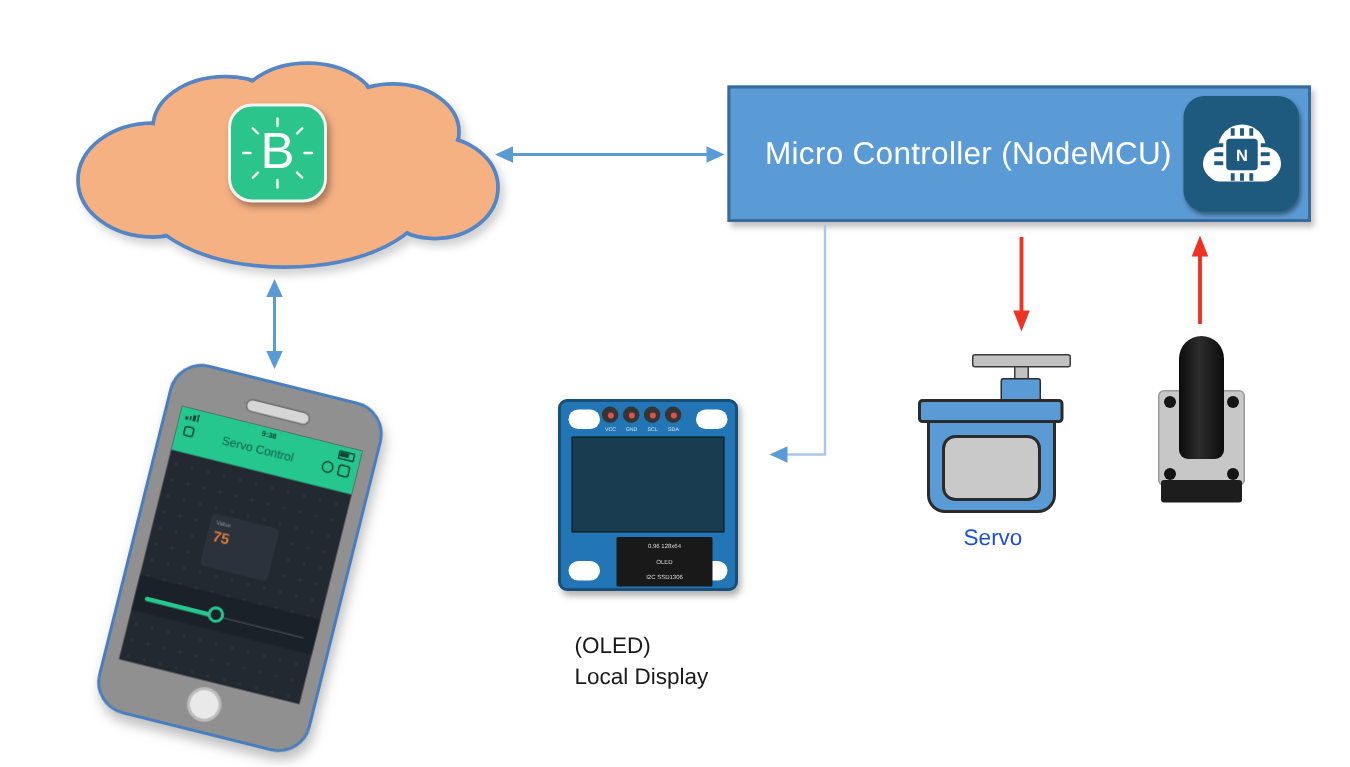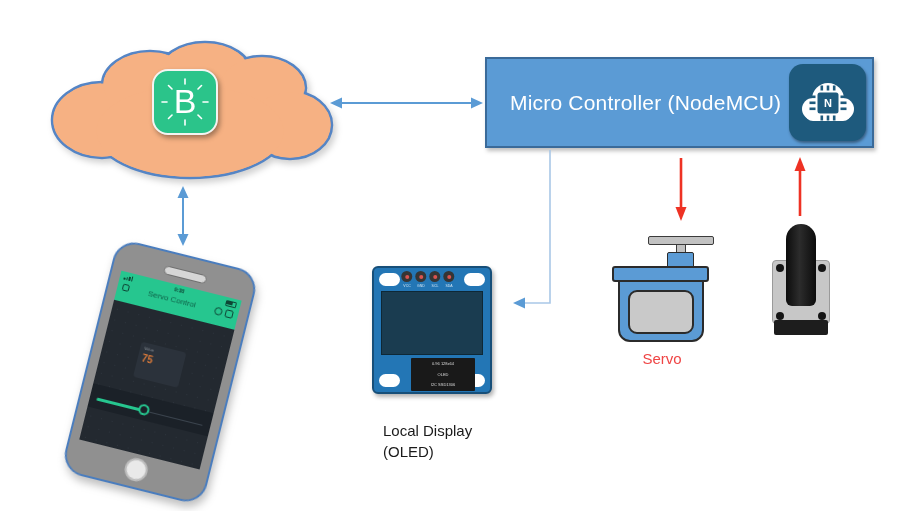--- a/index.html
+++ b/index.html
@@ -85,21 +85,21 @@
   #oled-caption{left:383px;top:420px;width:150px;font-size:15px;color:#1a1a1a;line-height:1.4;}
 
   
   #servo-group{left:610px;top:228px;width:104px;height:150px;}
   #servo-horn{left:38px;top:8px;width:66px;height:9px;background:#C2C2C2;border:1.5px solid #3b3b3b;border-radius:2px;box-sizing:border-box;}
   #servo-neck{left:66px;top:16px;width:10px;height:9px;background:#C2C2C2;border:1.5px solid #3b3b3b;box-sizing:border-box;}
   #servo-mount{left:57px;top:24px;width:27px;height:16px;background:#5B9BD5;border:1.5px solid #2b2b2b;border-radius:2px;box-sizing:border-box;}
   #servo-flange{left:2px;top:38px;width:97px;height:16px;background:#5B9BD5;border:2px solid #2b2b2b;border-radius:3px;box-sizing:border-box;}
   #servo-body{left:8px;top:52px;width:86px;height:62px;background:#5B9BD5;border:2px solid #2b2b2b;border-radius:0 0 12px 12px;box-sizing:border-box;}
   #servo-panel{left:18px;top:62px;width:66px;height:44px;background:#C9C9C9;border:2px solid #2b2b2b;border-radius:9px;box-sizing:border-box;}
-  #servo-caption{left:0;top:122px;width:104px;text-align:center;font-size:15px;color:#ef4444;}
+  #servo-caption{left:0;top:122px;width:104px;text-align:center;font-size:15px;color:#1d4ed8;}
 
   
   #pot-group{left:770px;top:222px;width:62px;height:200px;}
   #pot-body{left:2px;top:38px;width:58px;height:64px;background:#C7C7C7;border:1px solid #9a9a9a;border-radius:4px;box-sizing:border-box;}
   .pot-screw{position:absolute;width:8px;height:8px;background:#141414;border-radius:50%;}
   #pot-pins{left:4px;top:98px;width:54px;height:15px;background:#1d1d1d;border-radius:2px;}
   #pot-knob{left:16px;top:2px;width:30px;height:82px;background:linear-gradient(90deg,#0c0c0c,#2c2c2c 45%,#0c0c0c);border-radius:15px 15px 6px 6px;}
   #pot-caption{left:-14px;top:120px;width:90px;text-align:center;font-size:15px;color:#1a1a1a;line-height:1.35;}
 </style>
 </head>
@@ -267,22 +267,22 @@
       <span>SDA</span>
     </div>
     <div id="oled-screen"></div>
     <div id="oled-sticker">
       <span>0.96 128x64</span>
       <span>OLED</span>
       <span>I2C SSD1306</span>
     </div>
   </div>
   <div id="oled-caption" class="abs">
+    <div>(OLED)</div>
     <div>Local Display</div>
-    <div>(OLED)</div>
   </div>
 
   <div id="servo-group" class="abs">
     <div id="servo-horn" class="abs"></div>
     <div id="servo-neck" class="abs"></div>
     <div id="servo-mount" class="abs"></div>
     <div id="servo-flange" class="abs"></div>
     <div id="servo-body" class="abs"></div>
     <div id="servo-panel" class="abs"></div>
     <div id="servo-caption" class="abs">Servo</div>

